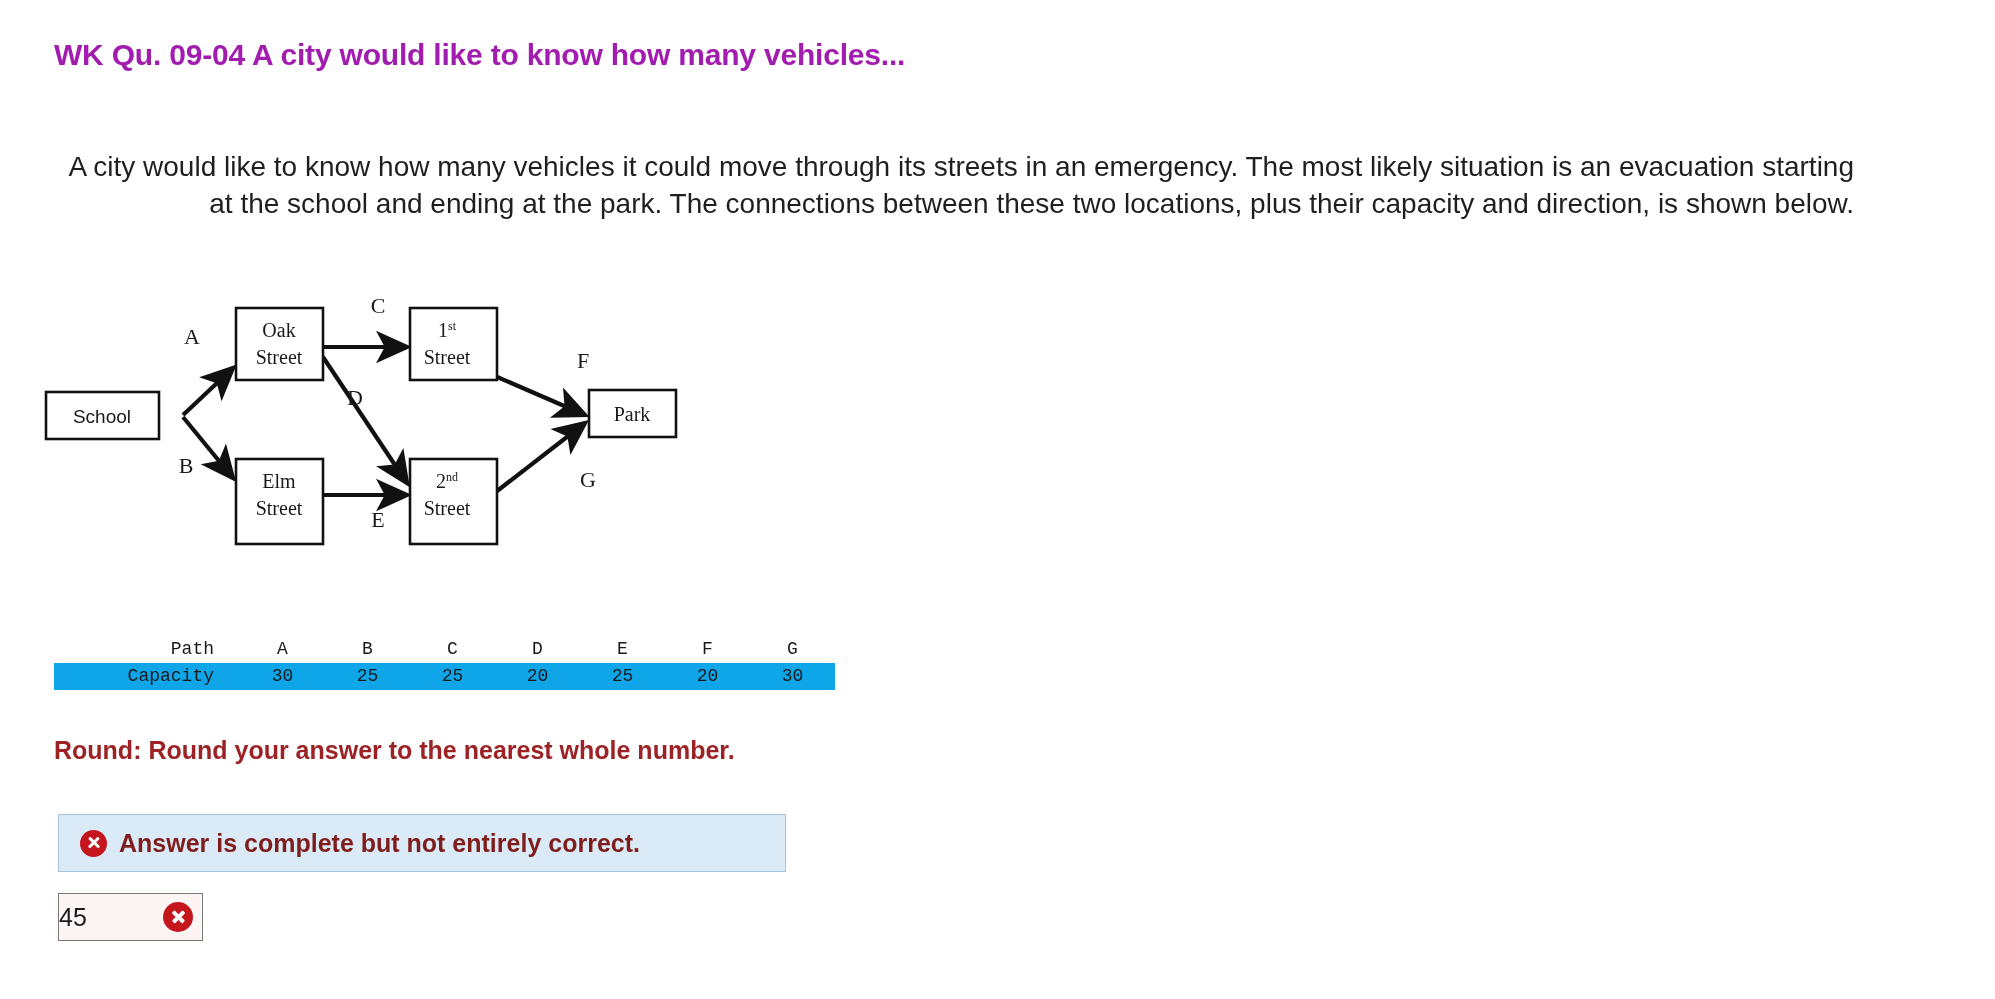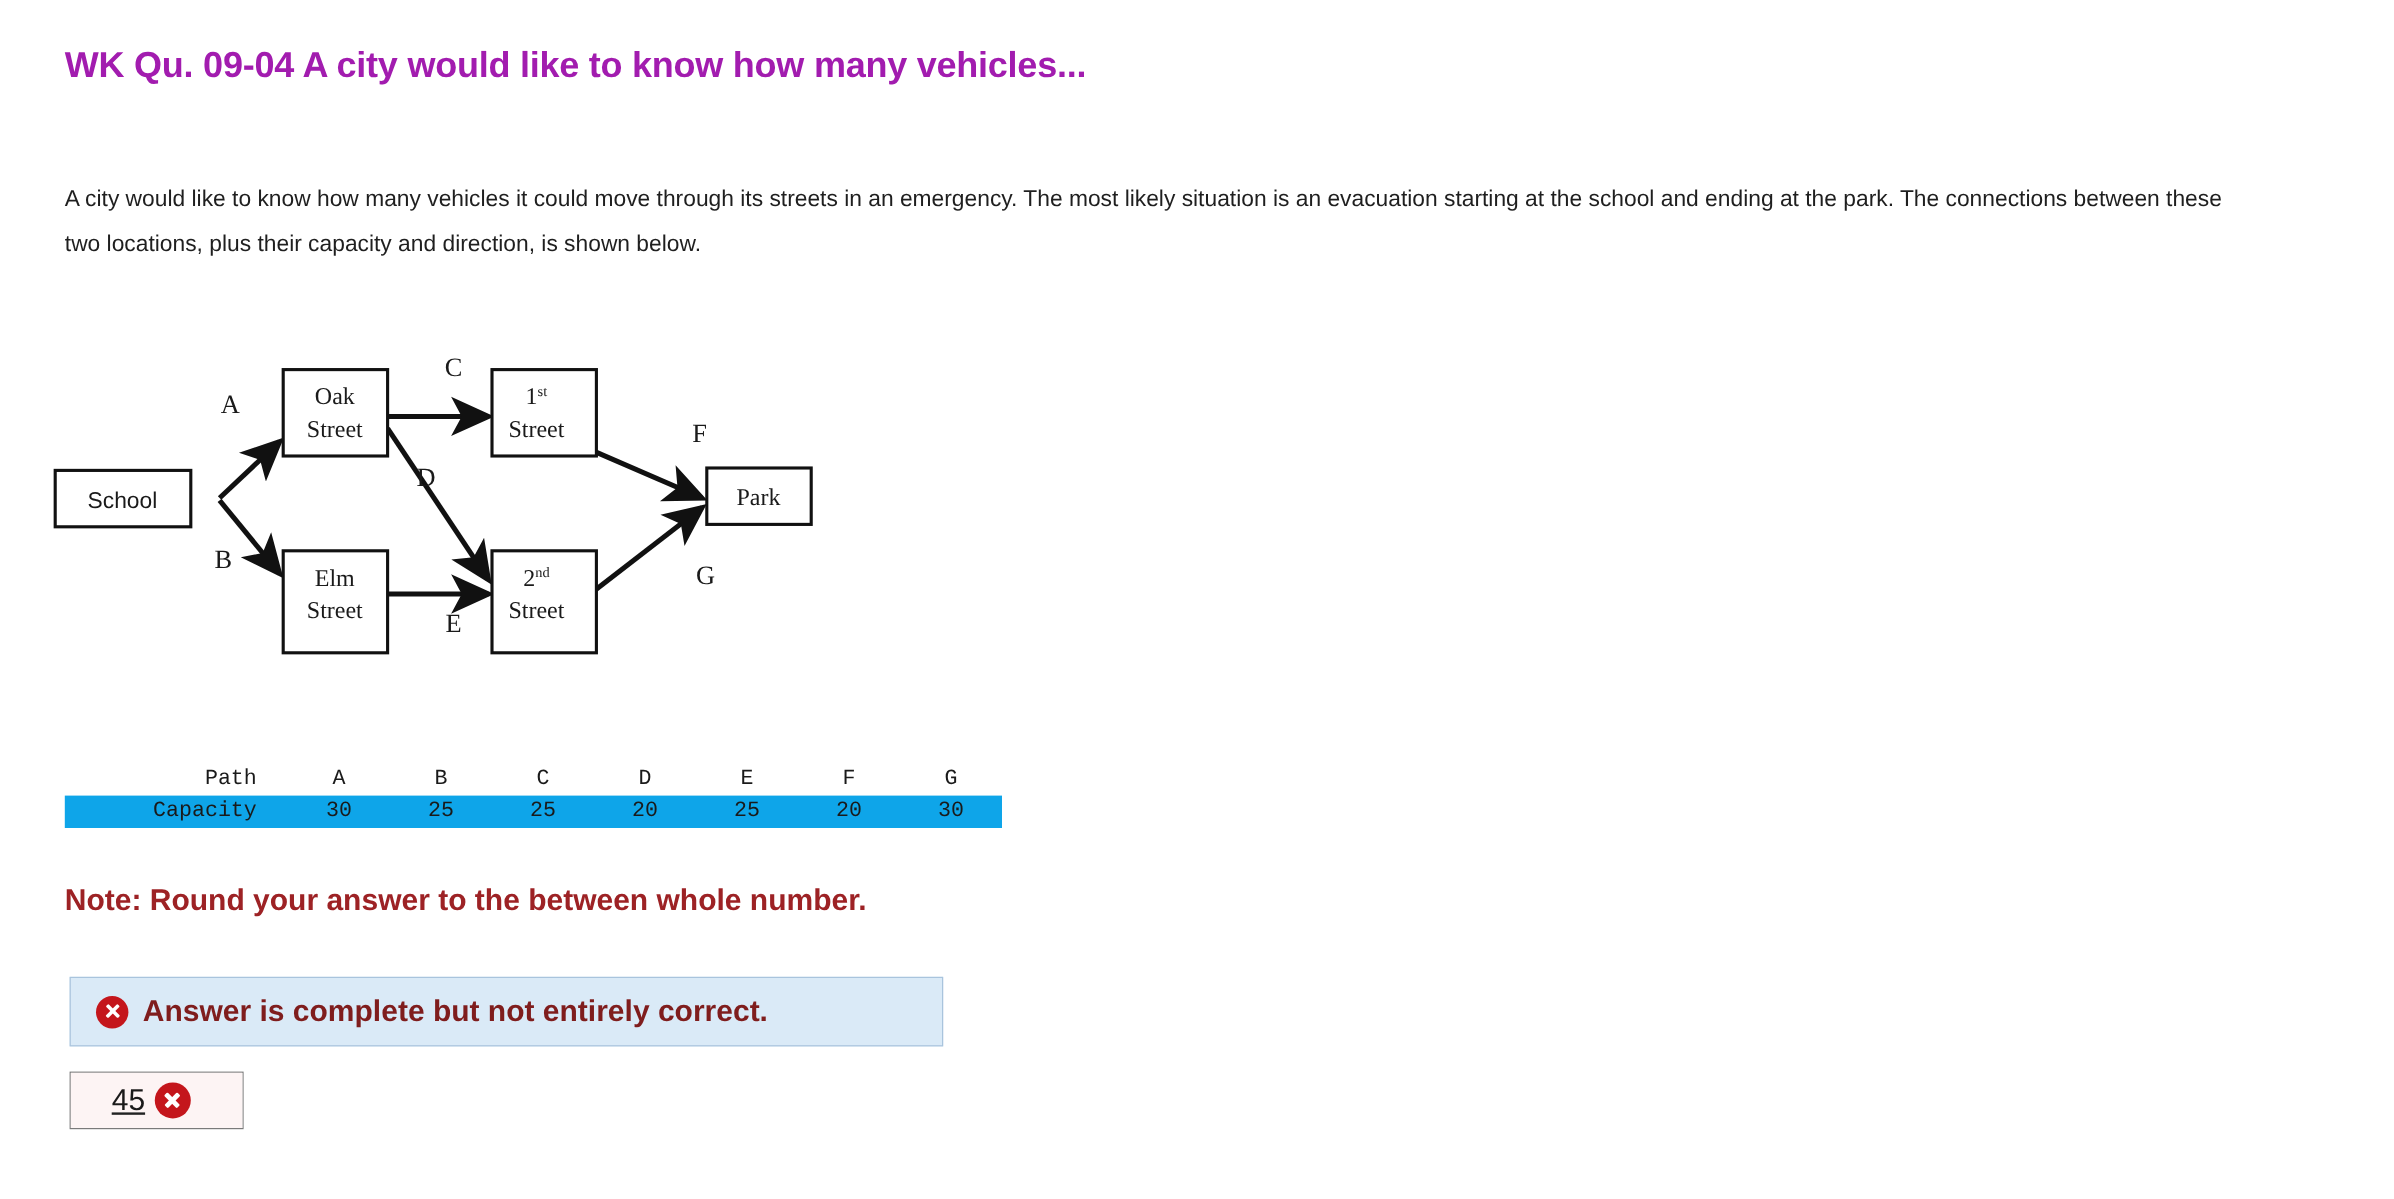--- a/index.html
+++ b/index.html
@@ -33,23 +33,24 @@
     color: #a21caf;
     white-space: nowrap;
   }
 
   
   .q-body {
     position: absolute;
     left: 54px;
     top: 148px;
     width: 1800px;
-    font-size: 19px;
+    font-size: 28px;
     line-height: 37px;
     color: #1f1f1f;
+    text-align: right;
   }
 
   
   .diagram {
     position: absolute;
     left: 40px;
     top: 285px;
     width: 900px;
     height: 310px;
   }
@@ -155,25 +156,24 @@
     font-size: 23px;
     color: #1a1a1a;
     border-right: 1px solid #7a7a7a;
     white-space: nowrap;
   }
   .answer-value {
     width: 143px;
     background: #fdf4f4;
     display: flex;
     align-items: center;
-    justify-content: center;
+    justify-content: space-between;
     padding-right: 9px;
     box-sizing: border-box;
     gap: 8px;
-    text-decoration: underline;
   }
   .answer-num {
     font-size: 25px;
     color: #1a1a1a;
   }
 </style>
 </head>
 <body>
 
 <div class="page">
@@ -259,21 +259,21 @@
       <td class="val">25</td>
       <td class="val">25</td>
       <td class="val">20</td>
       <td class="val">25</td>
       <td class="val">20</td>
       <td class="val">30</td>
     </tr>
   </tbody>
     </table>
 
-  <div class="note">Note: Round your answer to the between whole number.</div>
+  <div class="note">Round: Round your answer to the nearest whole number.</div>
 
   <div class="banner">
     <span class="cx sm"></span>
     <span class="banner-text">Answer is complete but not entirely correct.</span>
   </div>
 
   <div class="answer-row">
     <div class="answer-value">
       <span class="answer-num">45</span>
       <span class="cx md"></span>

